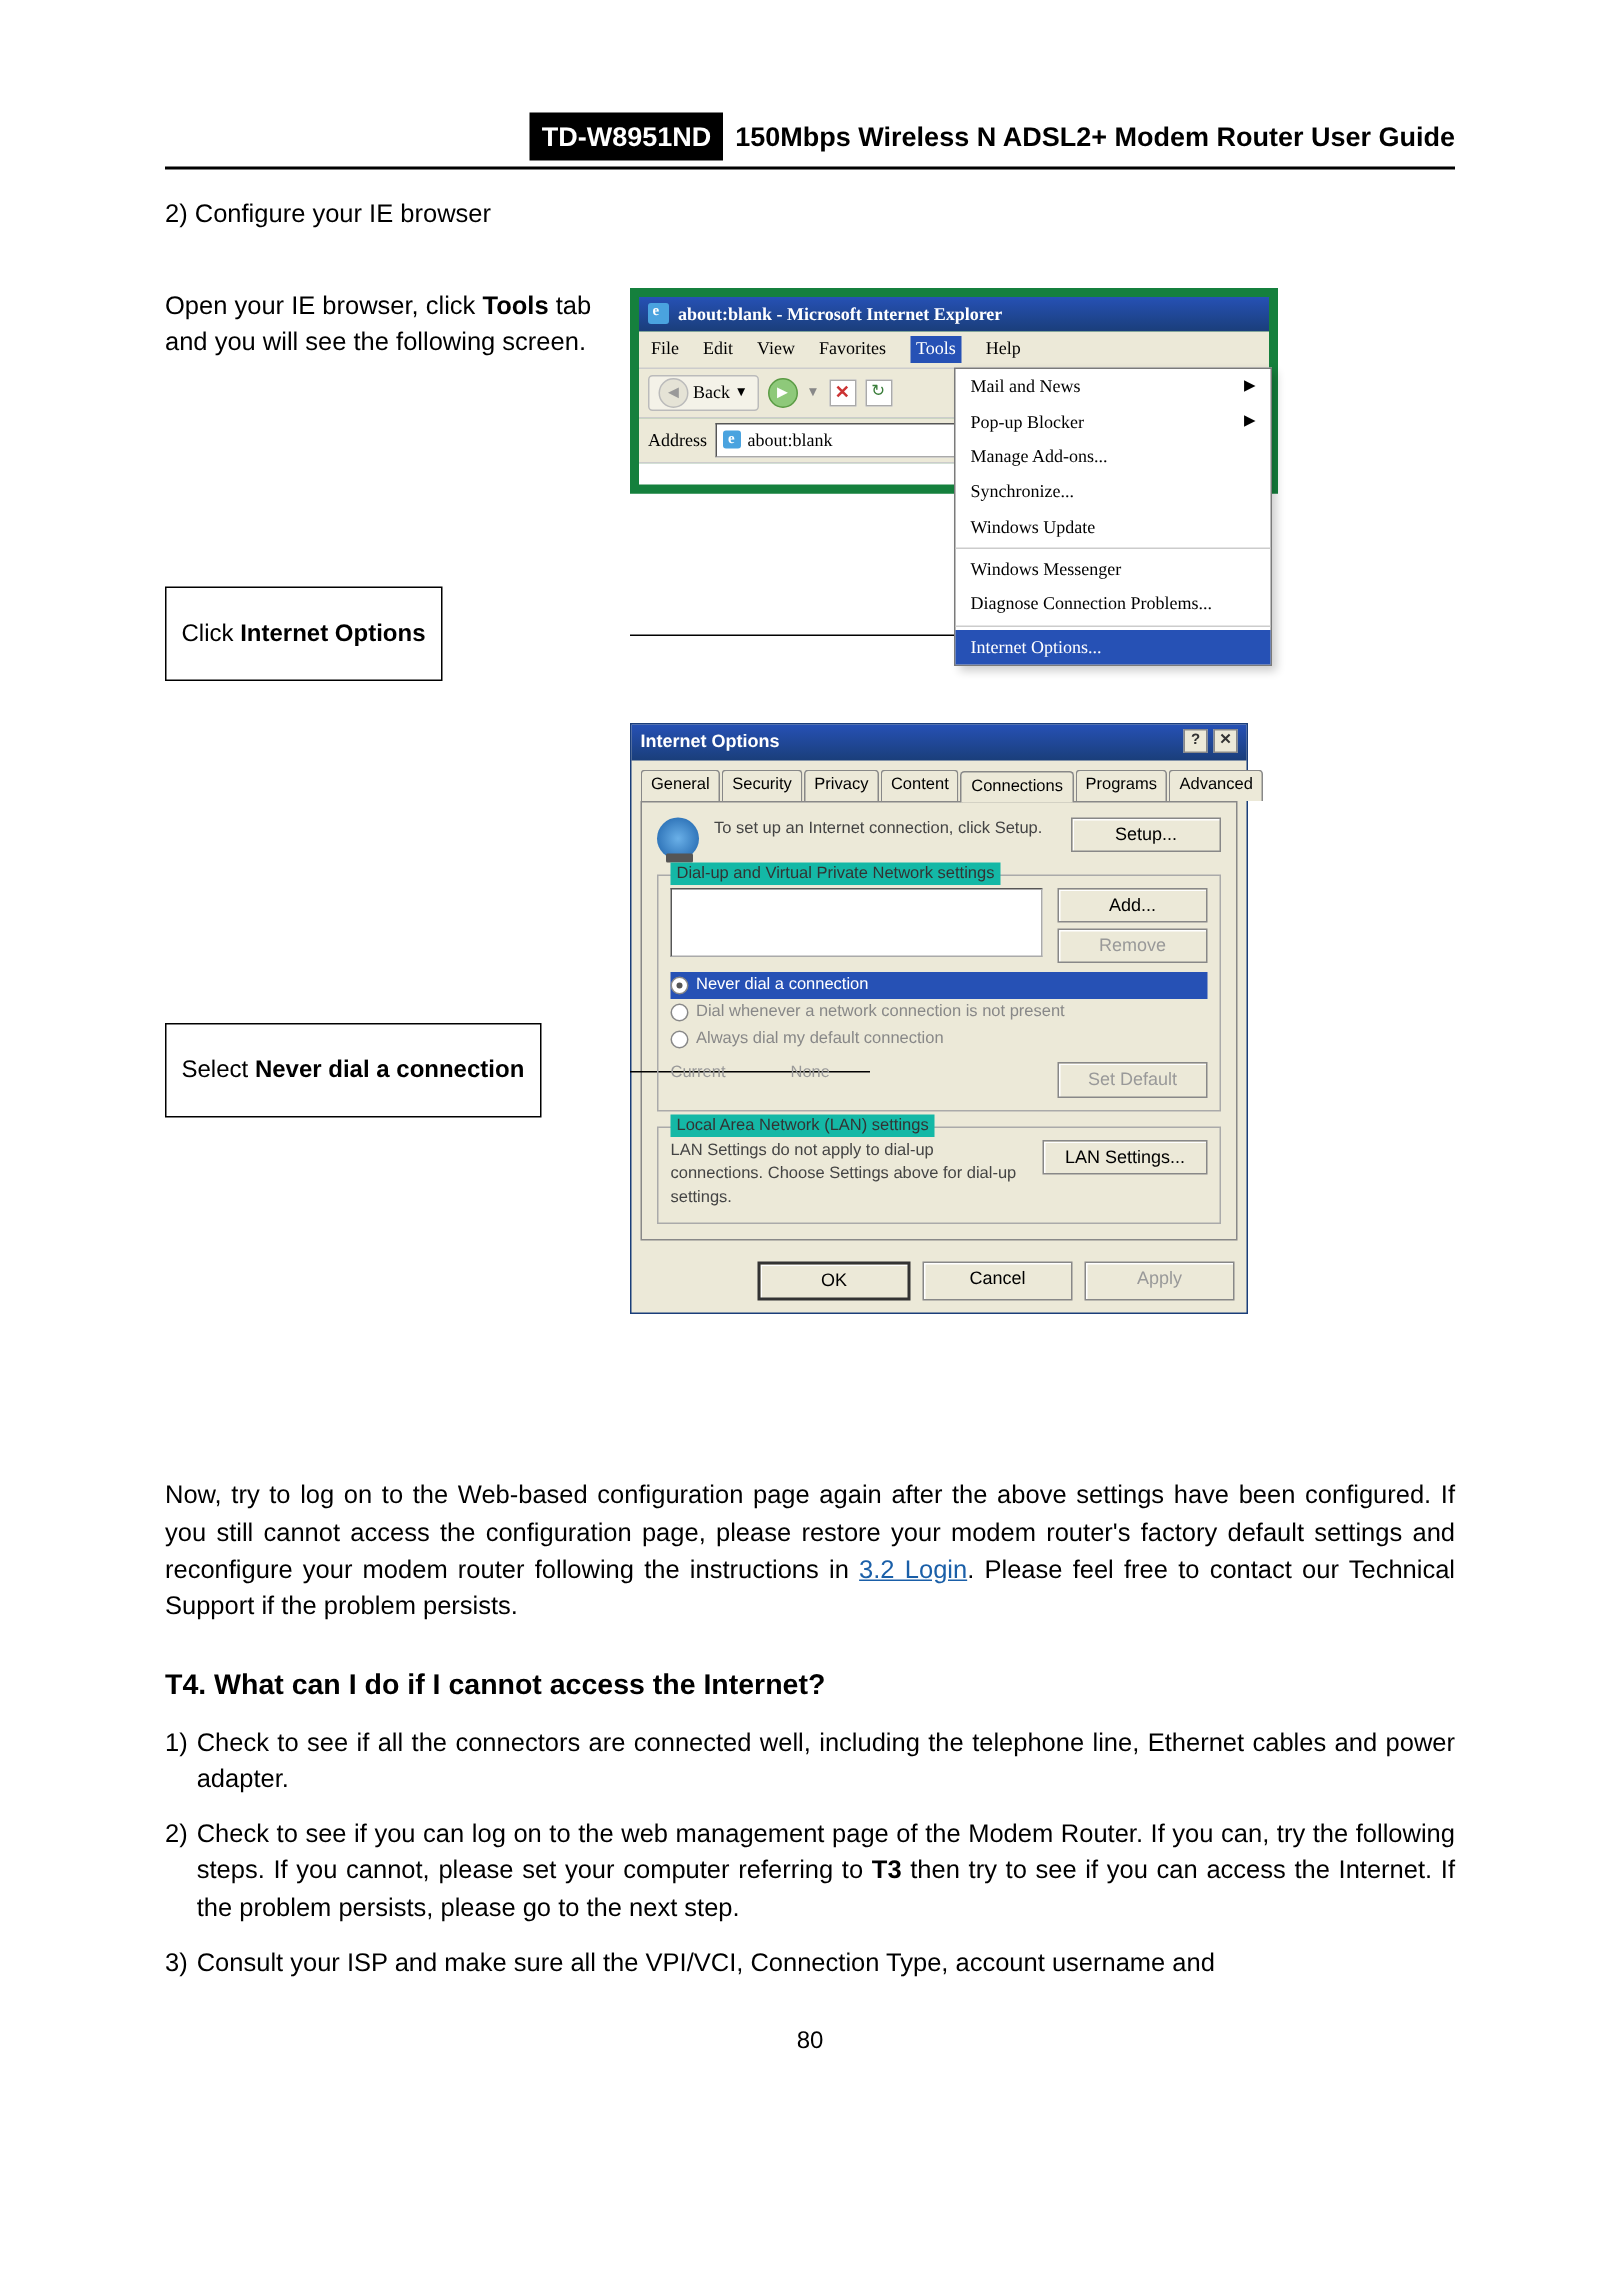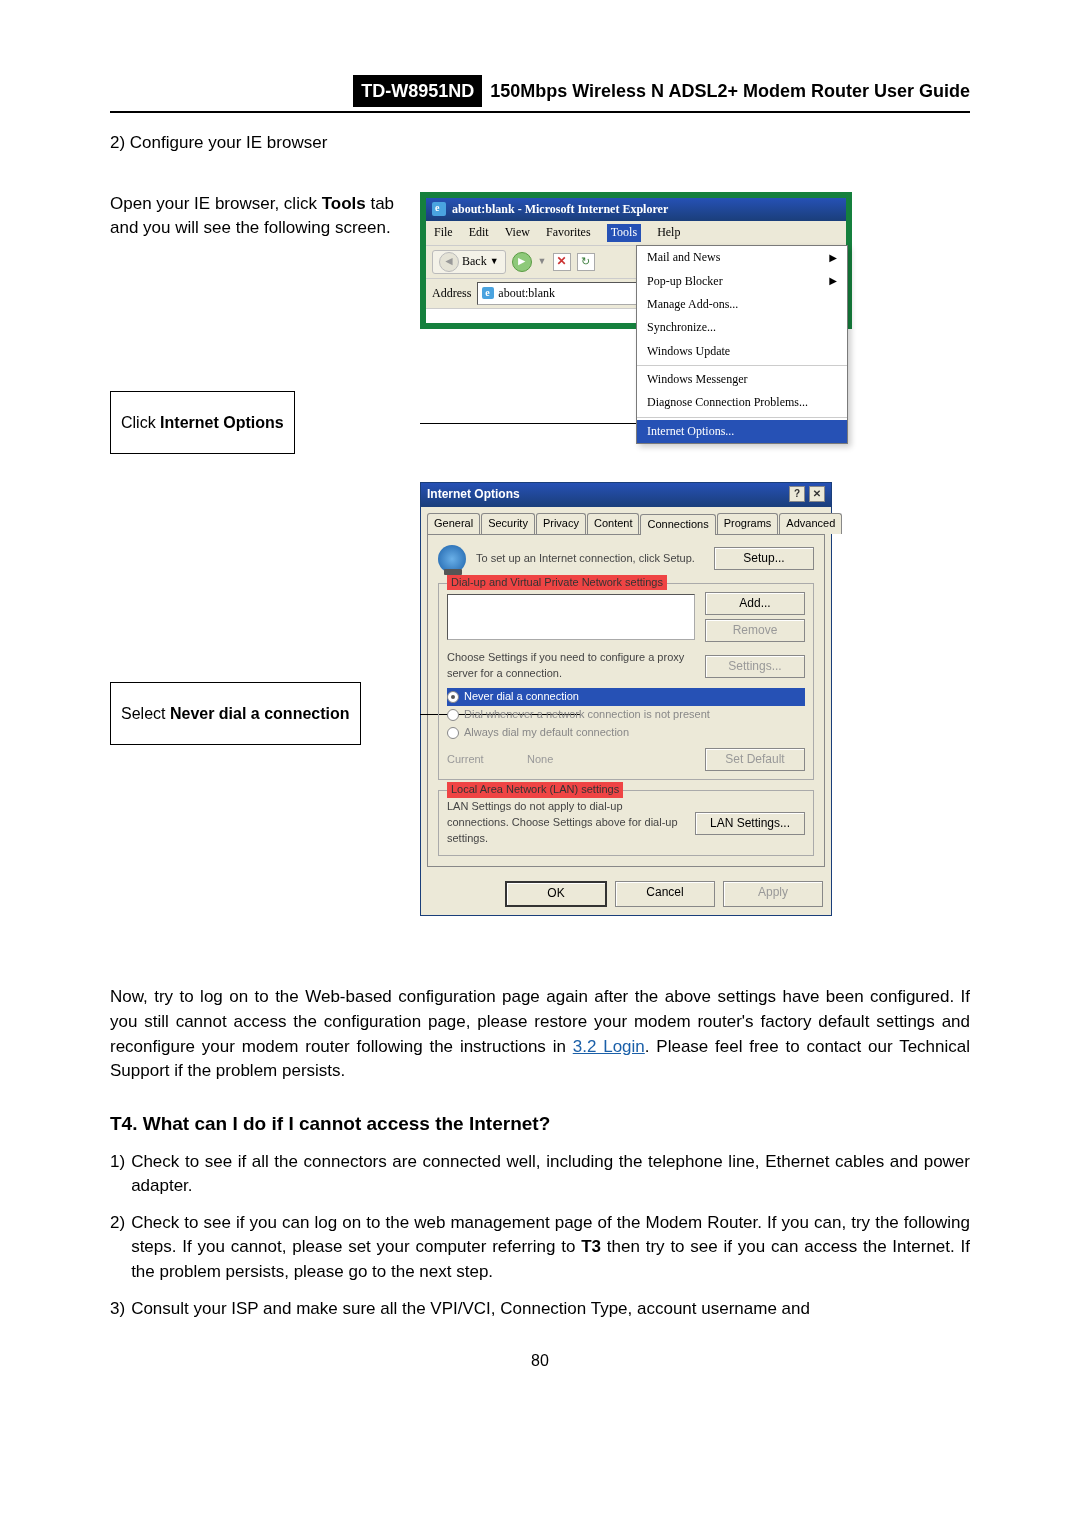--- a/index.html
+++ b/index.html
@@ -65,25 +65,25 @@
     background:#ece9d8;
     width:410px;
   }
   .dlg-title{background:linear-gradient(#2651b5,#1a3e7a);color:#fff;font-weight:bold;padding:3px 6px;display:flex;justify-content:space-between;}
   .dlg-title .ctrl{color:#fff;display:flex;gap:4px;}
   .dlg-title .ctrl span{background:#ece9d8;color:#333;width:14px;height:14px;display:inline-flex;align-items:center;justify-content:center;font-size:10px;border:1px solid #888;}
   .tabs{display:flex;gap:0;padding:6px 6px 0 6px;font-size:11px;}
   .tab{border:1px solid #888;border-bottom:none;padding:2px 6px;background:#ece9d8;margin-right:1px;border-radius:3px 3px 0 0;}
   .tab.active{background:#ece9d8;position:relative;top:1px;font-weight:normal;z-index:2;}
   .dlg-body{border:1px solid #888;margin:0 6px 6px 6px;padding:10px;background:#ece9d8;}
-  .row{display:flex;gap:10px;align-items:center;}
+  .row{display:flex;gap:10px;align-items:flex-start;}
   .btn{border:1px solid #888;background:#ece9d8;padding:2px 14px;font-size:12px;min-width:70px;text-align:center;box-shadow:1px 1px 0 #fff inset;}
   .btn.dis{color:#999;}
   .group{border:1px solid #aaa;margin-top:10px;padding:8px;position:relative;}
-  .group-title{position:absolute;top:-9px;left:8px;background:#ef4444;padding:0 4px;font-size:11px;color:#333;}
+  .group-title{position:absolute;top:-9px;left:8px;background:#14b8a6;padding:0 4px;font-size:11px;color:#333;}
   .listbox{border:1px inset #aaa;background:#fff;height:44px;flex:1;}
   .radio{display:flex;align-items:center;gap:5px;font-size:11px;color:#888;padding:1px 0;}
   .radio.hl{background:#2651b5;color:#fff;}
   .radio .dot{width:10px;height:10px;border:1px solid #888;border-radius:50%;display:inline-flex;align-items:center;justify-content:center;background:#fff;}
   .radio .dot.fill::after{content:"";width:4px;height:4px;background:#555;border-radius:50%;}
   .footer-btns{display:flex;gap:8px;justify-content:flex-end;padding:8px;}
   .globe{width:28px;height:28px;background:radial-gradient(#6ab0e8,#1a5fa8);border-radius:50%;position:relative;flex:0 0 auto;}
   .globe::after{content:"";position:absolute;bottom:-2px;left:6px;width:18px;height:6px;background:#555;border-radius:1px;}
   .small{font-size:11px;color:#444;}
   .note-link{color:#1a5fa8;text-decoration:underline;}
@@ -222,24 +222,20 @@
           </div>
           <div class="group">
             <span class="group-title">Dial-up and Virtual Private Network settings</span>
             <div class="row">
               <div class="listbox"></div>
               <div style="display:flex;flex-direction:column;gap:4px;">
                 <span class="btn">Add...</span>
                 <span class="btn dis">Remove</span>
               </div>
             </div>
-            <div class="row" style="margin-top:8px;">
-              <span class="small" style="flex:1;">Choose Settings if you need to configure a proxy server for a connection.</span>
-              <span class="btn dis">Settings...</span>
-            </div>
             <div style="margin-top:6px;">
               <div class="radio hl">
                   <span class="dot fill"></span>
                   <span>Never dial a connection</span>
                 </div>
               <div class="radio">
                   <span class="dot"></span>
                   <span>Dial whenever a network connection is not present</span>
                 </div>
               <div class="radio">

